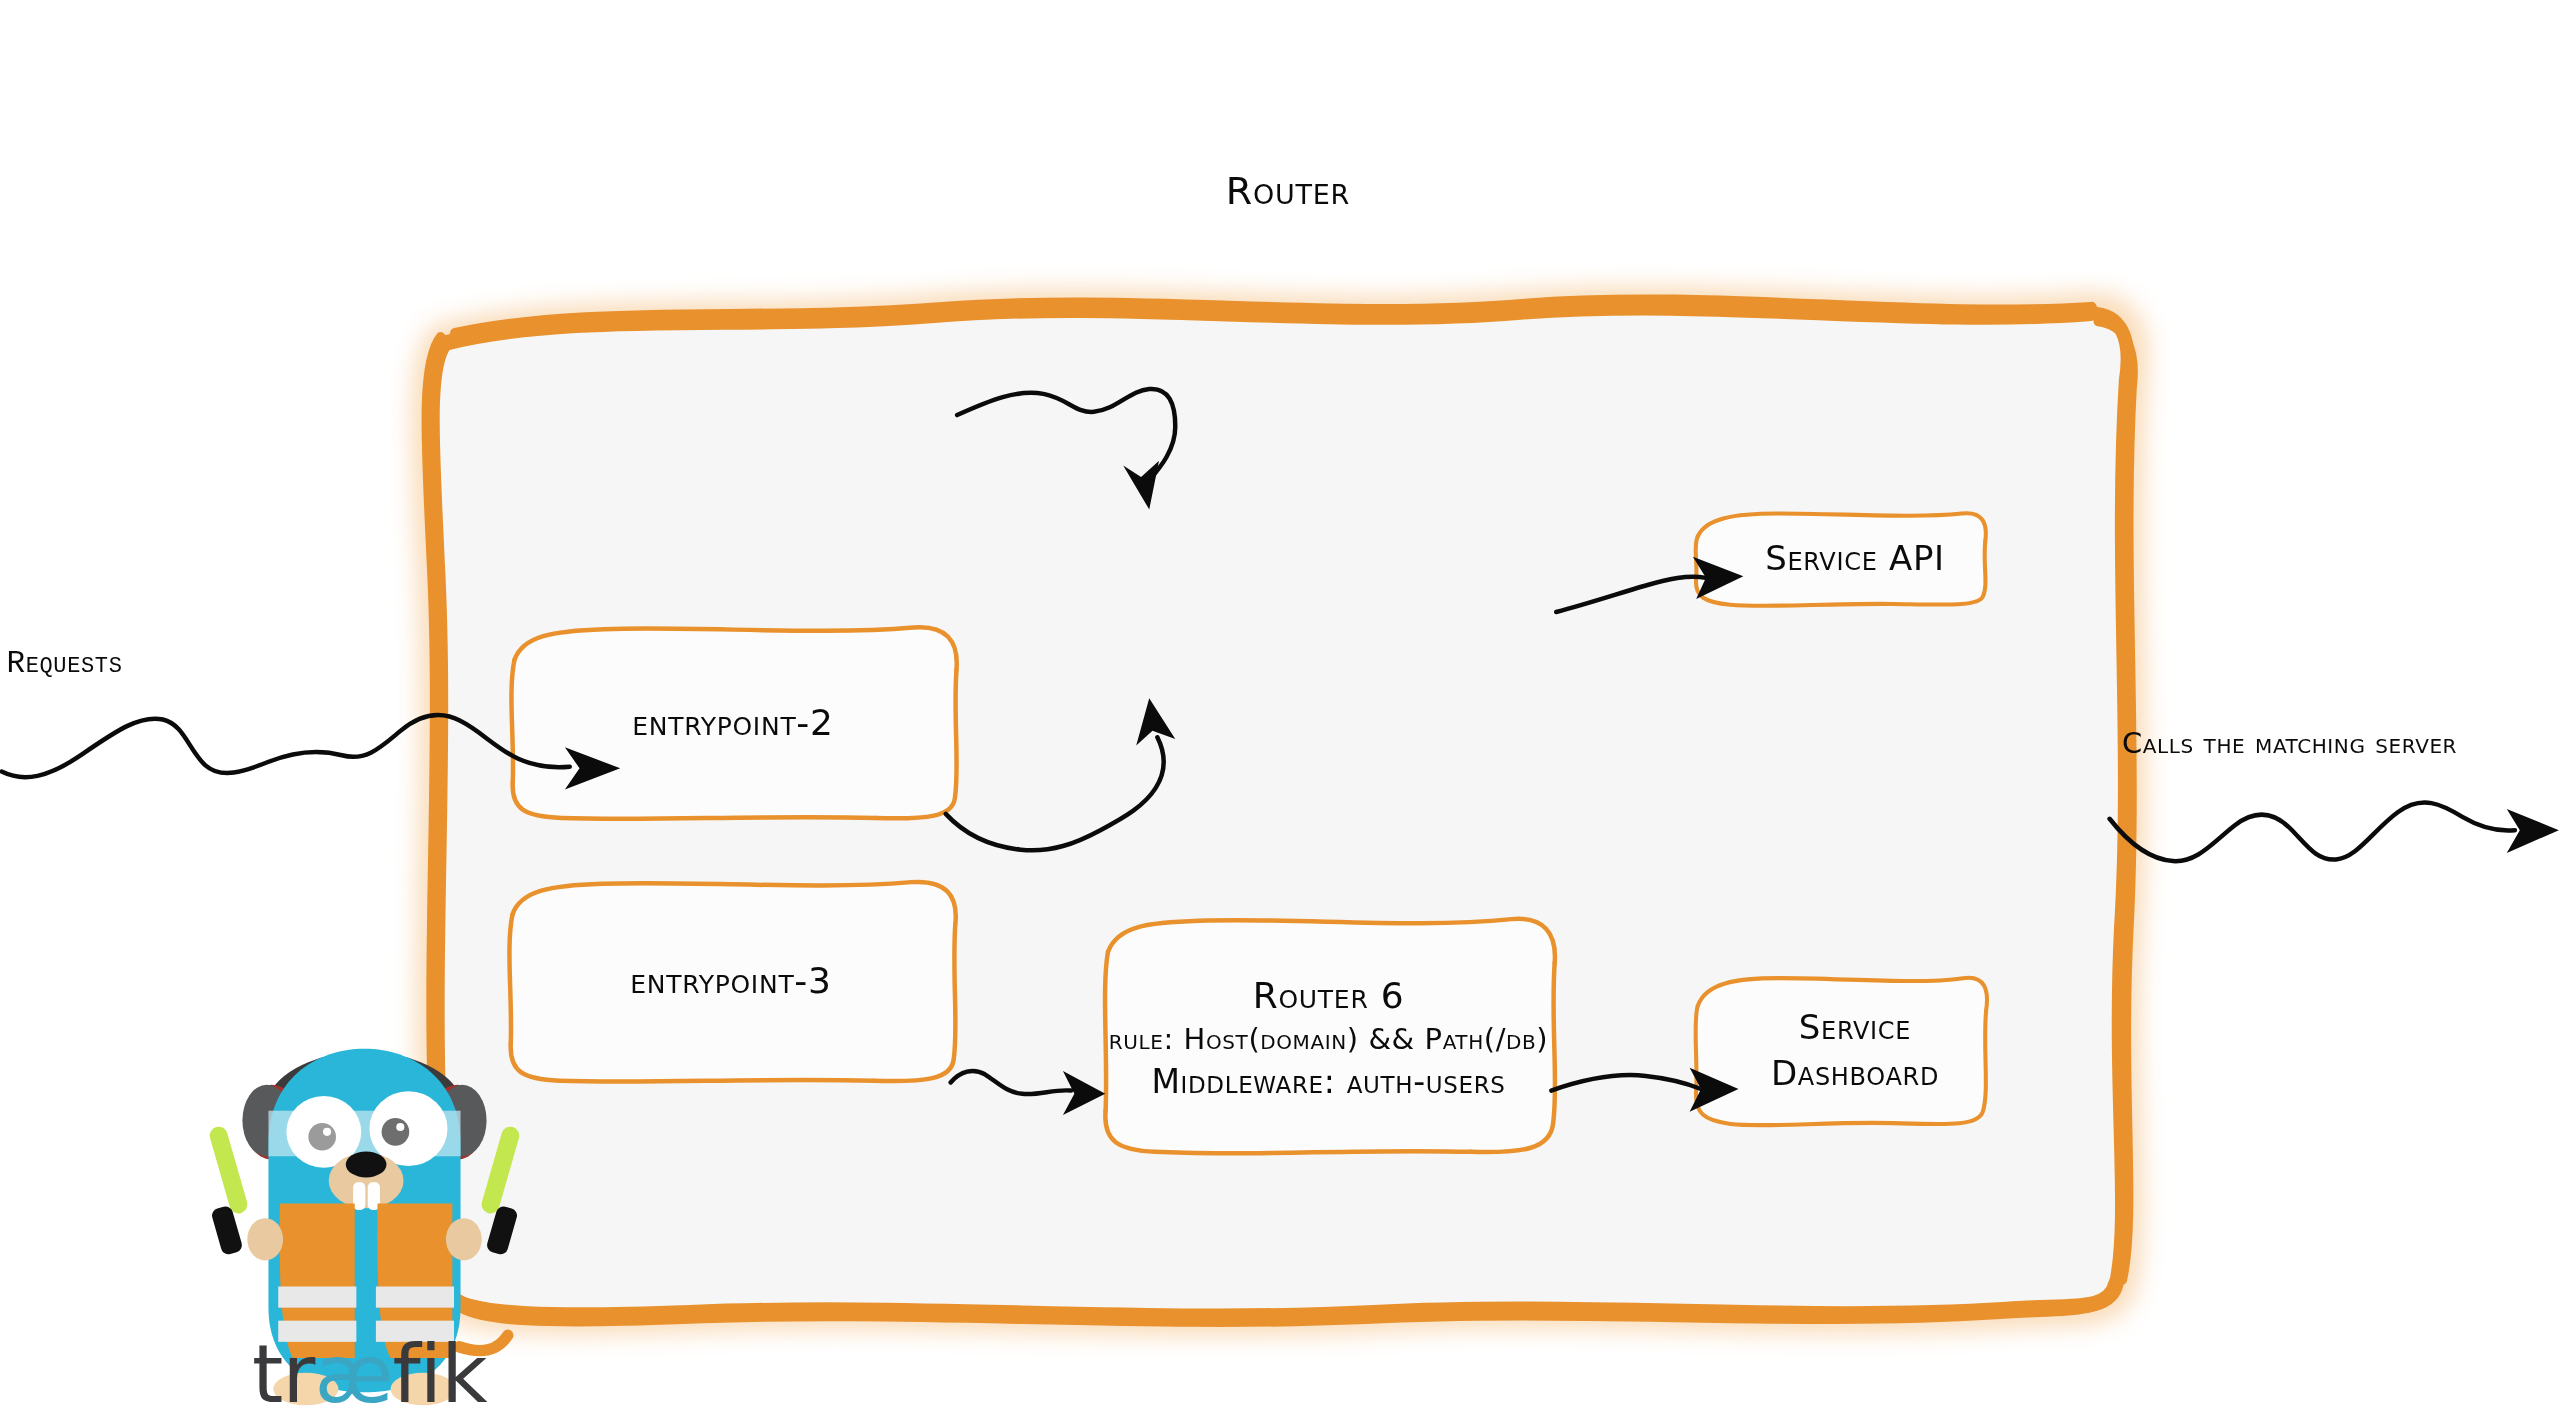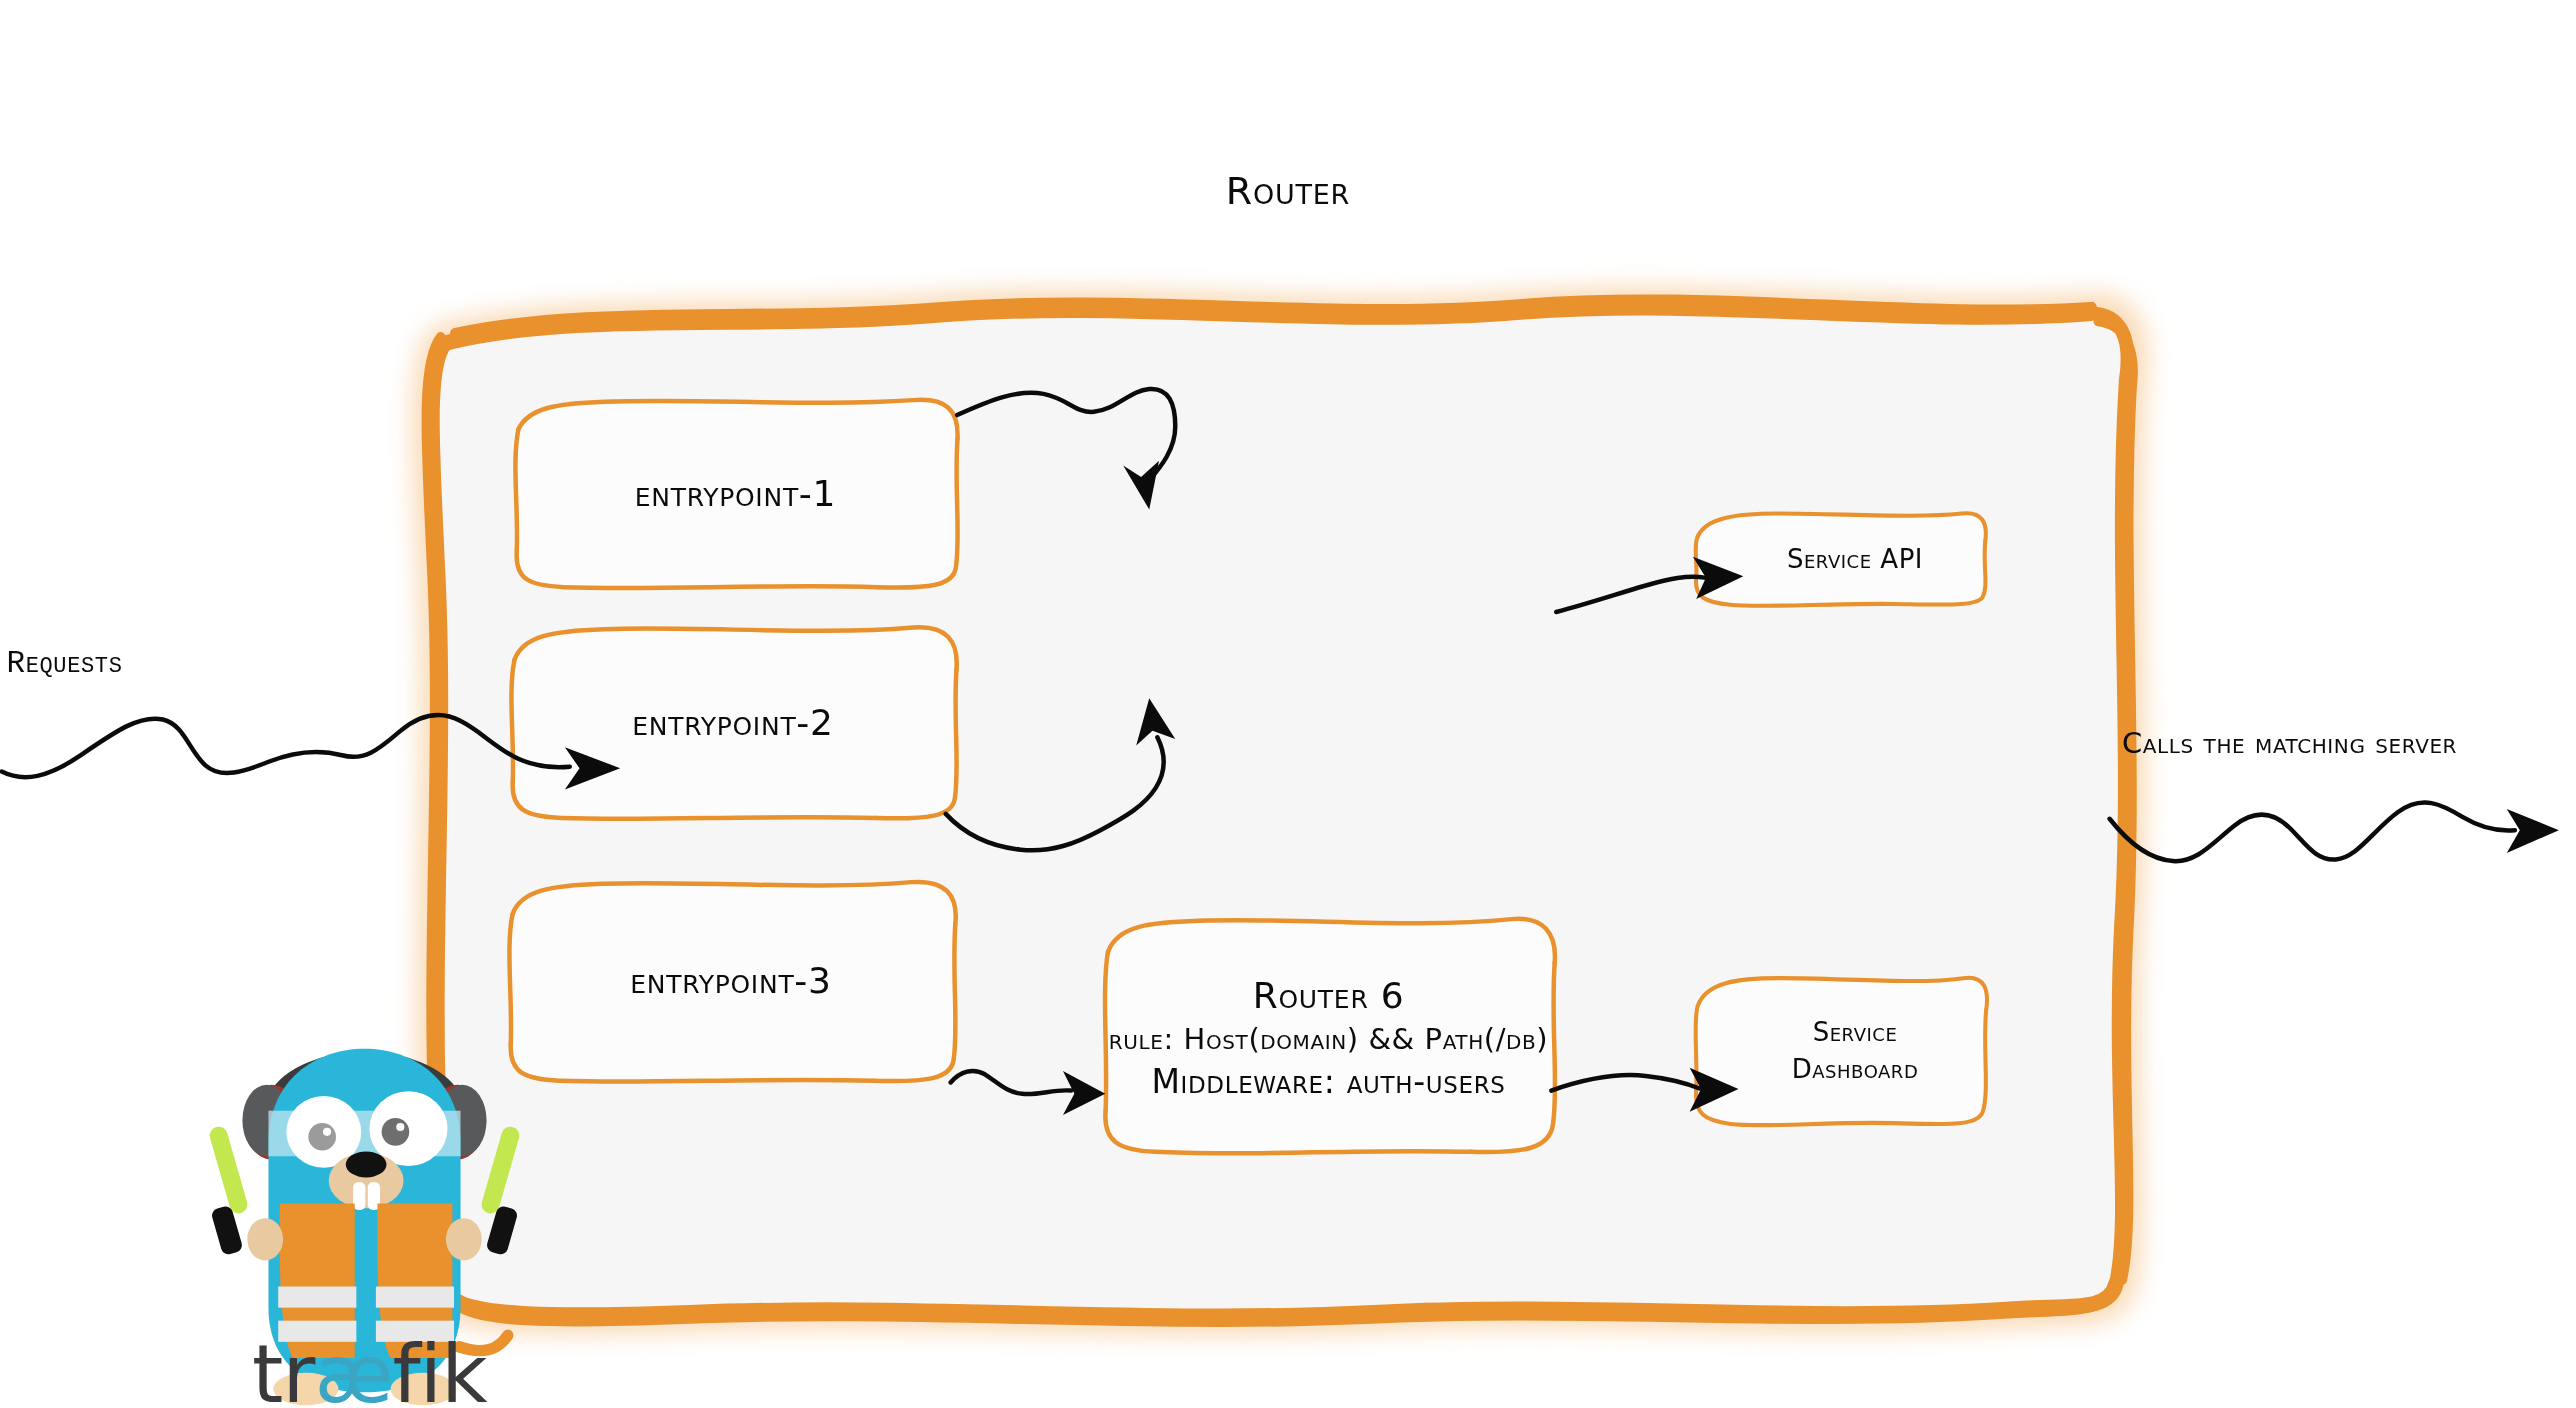--- a/index.html
+++ b/index.html
@@ -66,21 +66,21 @@
     align-items: center;
     justify-content: center;
     text-align: center;
     z-index: 3;
   }
 
   .ep-label { font-size: 36px; }
   .router-title { font-size: 36px; }
   .router-line { font-size: 33px; }
   .router-line-sm { font-size: 29px; }
-  .svc-label { font-size: 26px; margin-left: 31px; }
+  .svc-label { font-size: 34px; margin-left: 31px; }
 
   .gap-lg { height: 34px; }
   .gap-sm { height: 8.1px; }
 
   
   #requests-label {
     position: absolute;
     left: 6.5px;
     top: 647px;
     font-size: 31px;
@@ -161,36 +161,20 @@
         <path stroke-width="13" d="M52,58 C220,22 430,44 650,26 C890,8 1130,42 1366,22 C1600,4 1842,40 2062,26"></path>
         <path stroke-width="17" d="M2058,34 C2098,32 2112,64 2104,116 C2090,342 2112,562 2098,790 C2088,992 2110,1140 2092,1226"></path>
         <path stroke-width="11" d="M2070,44 C2104,48 2118,78 2112,126 C2100,344 2120,566 2108,792 C2098,994 2118,1142 2100,1222"></path>
         <path stroke-width="19" d="M2092,1226 C2084,1262 2036,1252 1958,1258 C1700,1274 1440,1248 1180,1262 C900,1276 620,1250 340,1262 C172,1268 74,1266 48,1244"></path>
         <path stroke-width="12" d="M2084,1238 C2070,1266 2020,1258 1944,1264 C1690,1280 1430,1256 1170,1270 C890,1282 610,1258 332,1270 C168,1276 76,1274 54,1252"></path>
         <path stroke-width="18" d="M48,1244 C22,1224 36,1138 32,1018 C24,798 42,558 30,338 C24,200 16,98 40,70"></path>
         <path stroke-width="11" d="M38,1234 C14,1212 28,1130 24,1012 C16,794 34,554 22,334 C16,198 8,94 34,62"></path>
       </g>
     </svg>
 
-    <div class="node" style="left:94px; top:106px; width:457px; height:203px;">
-      <svg class="frame" viewBox="0 0 562 250" preserveAspectRatio="none">
-        <path fill="#FCFCFC" stroke="none" d="M14,46 C26,20 60,14 120,12 C240,8 380,18 500,10 C540,7 556,22 554,58
-             C550,118 558,176 552,216 C549,238 520,242 456,240 C320,236 180,244 70,240
-             C26,238 10,230 12,196 C14,140 6,86 14,46 Z"></path>
-        <g stroke="#E8912D" fill="none" stroke-width="5.5" stroke-linecap="round" stroke-linejoin="round">
-          <path d="M14,46 C26,20 60,14 120,12 C240,8 380,18 500,10 C540,7 556,22 554,58"></path>
-          <path d="M554,58 C550,118 558,176 552,216 C549,238 520,242 456,240"></path>
-          <path d="M456,240 C320,236 180,244 70,240 C26,238 10,230 12,196"></path>
-          <path d="M12,196 C14,140 6,86 14,46"></path>
-        </g>
-      </svg>
-      <div class="content">
-        <span class="hand ep-label">entrypoint-1</span>
-      </div>
-    </div>
 
     <div class="node" style="left:90px; top:335px; width:460px; height:203px;">
       <svg class="frame" viewBox="0 0 565 250" preserveAspectRatio="none">
         <path fill="#FCFCFC" stroke="none" d="M14,48 C24,18 62,12 124,10 C244,6 384,18 504,8 C544,5 560,24 557,60
              C553,120 561,178 555,218 C552,240 522,244 458,242 C322,238 182,246 72,242
              C28,240 10,232 12,198 C14,142 6,88 14,48 Z"></path>
         <g stroke="#E8912D" fill="none" stroke-width="5.5" stroke-linecap="round" stroke-linejoin="round">
           <path d="M14,48 C24,18 62,12 124,10 C244,6 384,18 504,8 C544,5 560,24 557,60"></path>
           <path d="M557,60 C553,120 561,178 555,218 C552,240 522,244 458,242"></path>
           <path d="M458,242 C322,238 182,246 72,242 C28,240 10,232 12,198"></path>

